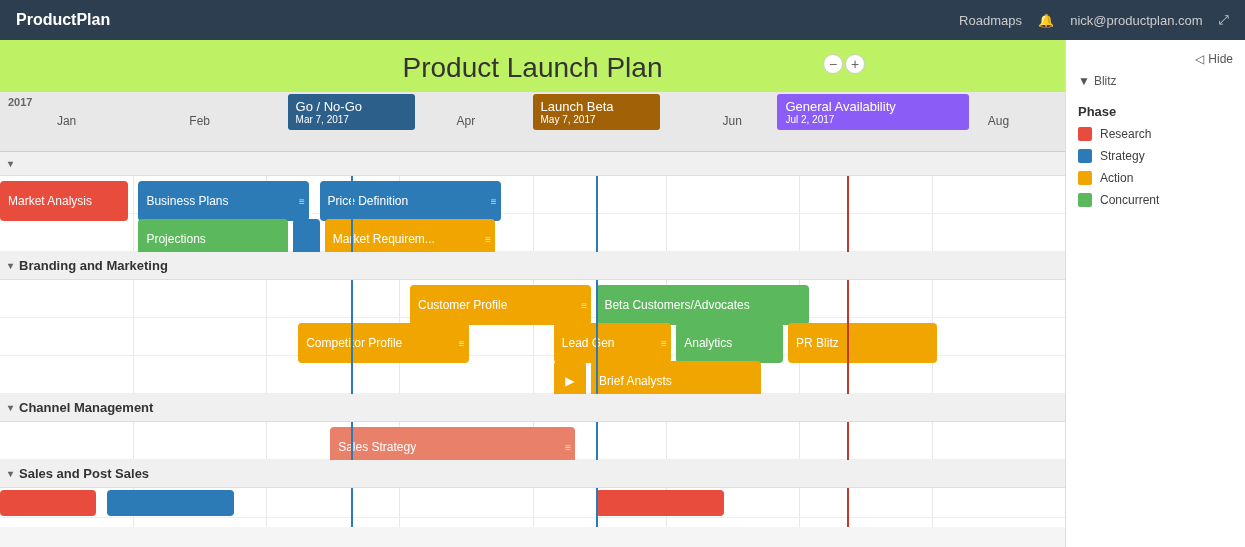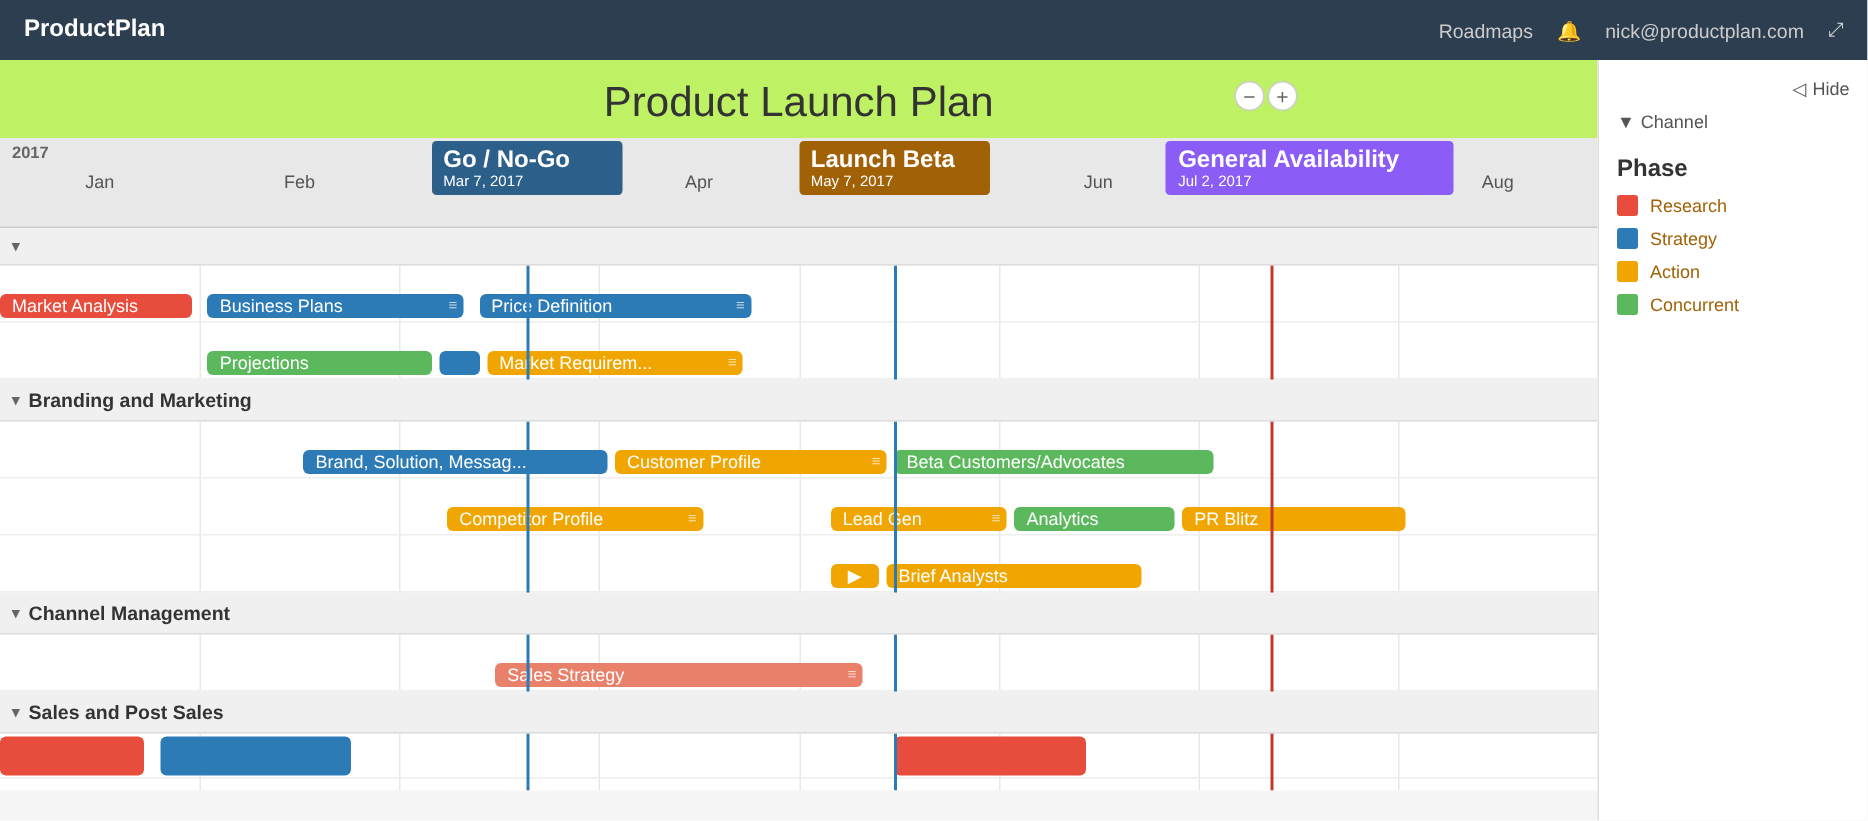--- a/index.html
+++ b/index.html
@@ -98,21 +98,21 @@
       flex-direction: column;
       justify-content: center;
       padding: 0 8px;
       font-size: 11px;
       font-weight: bold;
       color: white;
       border-radius: 3px;
       pointer-events: all;
       cursor: pointer;
     }
-    .milestone-banner .m-title { font-size: 16px; font-weight: bold; }
+    .milestone-banner .m-title { font-size: 13px; font-weight: normal; }
     .milestone-banner .m-date { font-size: 10px; font-weight: normal; }
 
     
     .gantt-body {
       overflow-y: auto;
       background: white;
       position: relative;
     }
 
     
@@ -147,22 +147,22 @@
 
     .gantt-row {
       height: 38px;
       position: relative;
       border-bottom: 1px solid #eee;
     }
 
     
     .gantt-bar {
       position: absolute;
-      height: 16px;
-      top: 19px;
+      height: 40px;
+      top: 5px;
       border-radius: 4px;
       display: flex;
       align-items: center;
       padding: 0 8px;
       font-size: 12px;
       color: white;
       font-weight: 500;
       cursor: pointer;
       white-space: nowrap;
       overflow: hidden;
@@ -219,31 +219,31 @@
     .hide-btn, .filter-btn {
       display: flex;
       align-items: center;
       gap: 4px;
       cursor: pointer;
       font-size: 12px;
       color: #555;
     }
 
     .legend-title {
-      font-size: 16px;
+      font-size: 13px;
       font-weight: bold;
       color: #333;
       margin-top: 8px;
     }
     .legend-item {
       display: flex;
       align-items: center;
       gap: 8px;
       font-size: 12px;
-      color: #a16207;
+      color: #404040;
     }
     .legend-color {
       width: 14px;
       height: 14px;
       border-radius: 2px;
       flex-shrink: 0;
     }
 
     
     .gantt-body::-webkit-scrollbar { width: 6px; }
@@ -351,23 +351,20 @@
             <span class="bar-handle">≡</span>
           </div>
         </div>
 
         <div class="section-header">
           <span class="chevron">▾</span>
           <span>Branding and Marketing</span>
         </div>
 
         <div class="gantt-row">
-          <div class="gantt-bar color-strategy" style="left:19%;width:19%;">
-            <span>Brand, Solution, Messag...</span>
-          </div>
           <div class="gantt-bar color-action" style="left:38.5%;width:17%;">
             <span>Customer Profile</span>
             <span class="bar-handle">≡</span>
           </div>
           <div class="gantt-bar color-concurrent" style="left:56%;width:20%;">
             <span>Beta Customers/Advocates</span>
           </div>
         </div>
 
         <div class="gantt-row">
@@ -425,21 +422,21 @@
 
   <div class="right-sidebar">
     <div class="sidebar-controls">
       <div class="hide-btn">
         <span>◁</span>
         <span>Hide</span>
       </div>
     </div>
     <div class="filter-btn">
       <span>▼</span>
-      <span>Channel</span>
+      <span>Blitz</span>
     </div>
     <div class="legend-title">Phase</div>
     <div class="legend-item">
       <div class="legend-color" style="background:#e74c3c;"></div>
       <span>Research</span>
     </div>
     <div class="legend-item">
       <div class="legend-color" style="background:#2c7bb6;"></div>
       <span>Strategy</span>
     </div>

